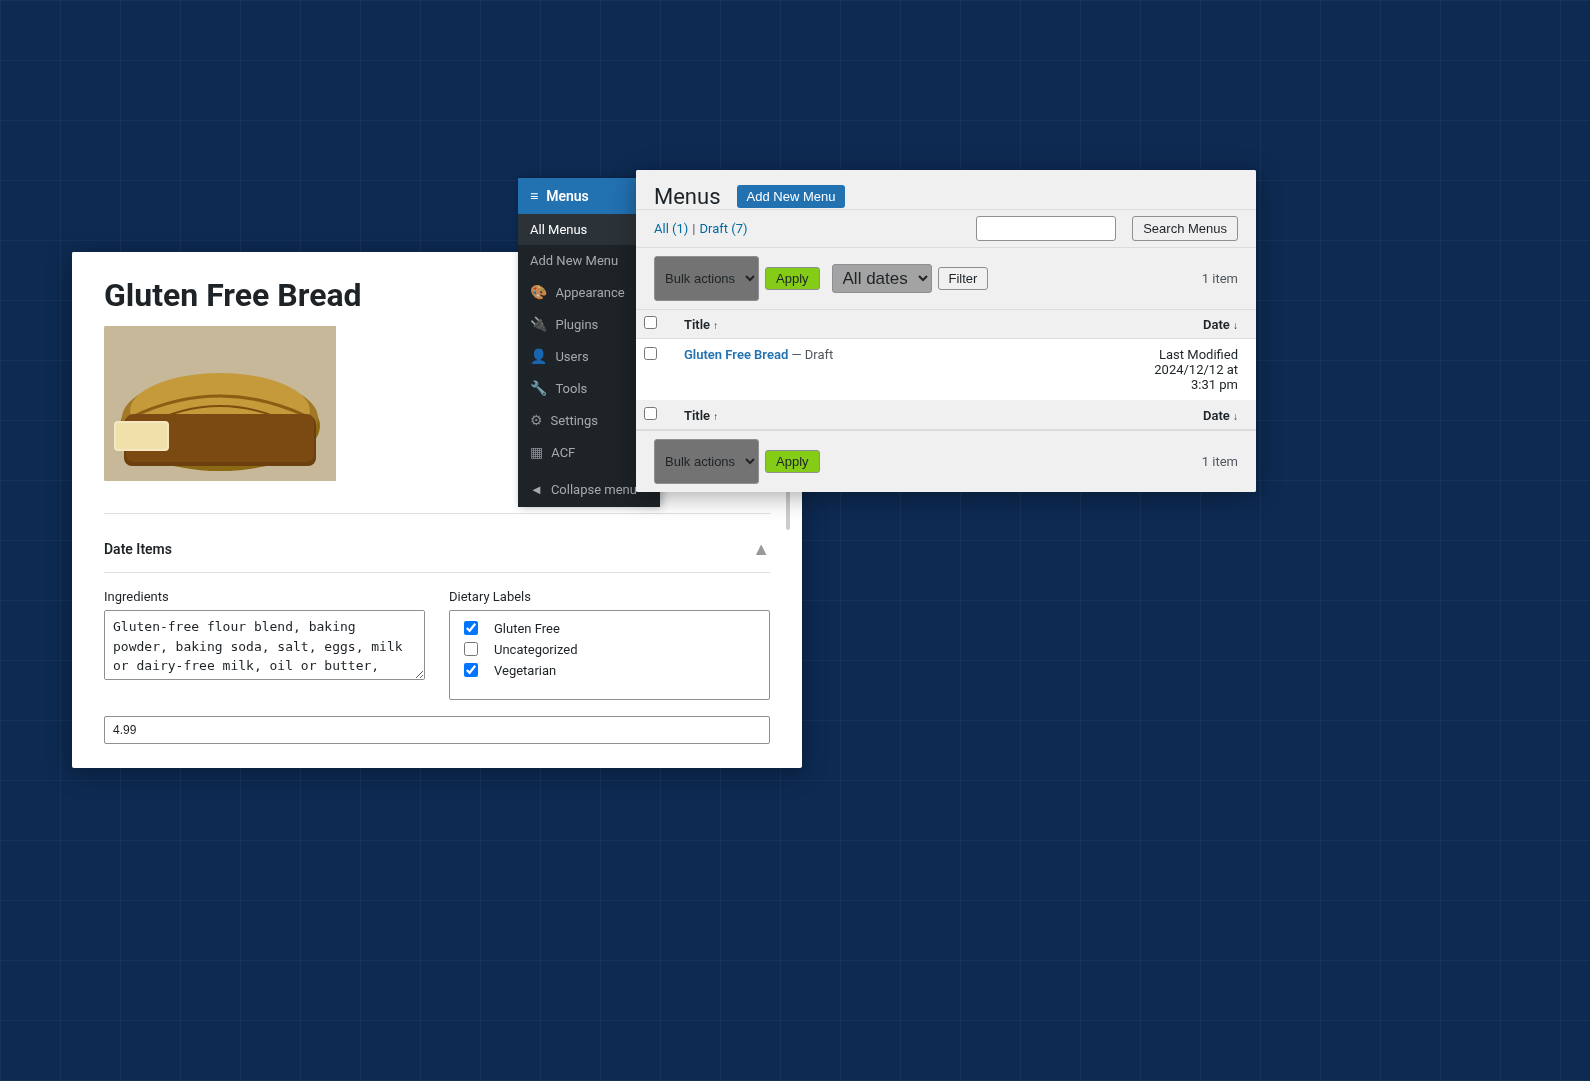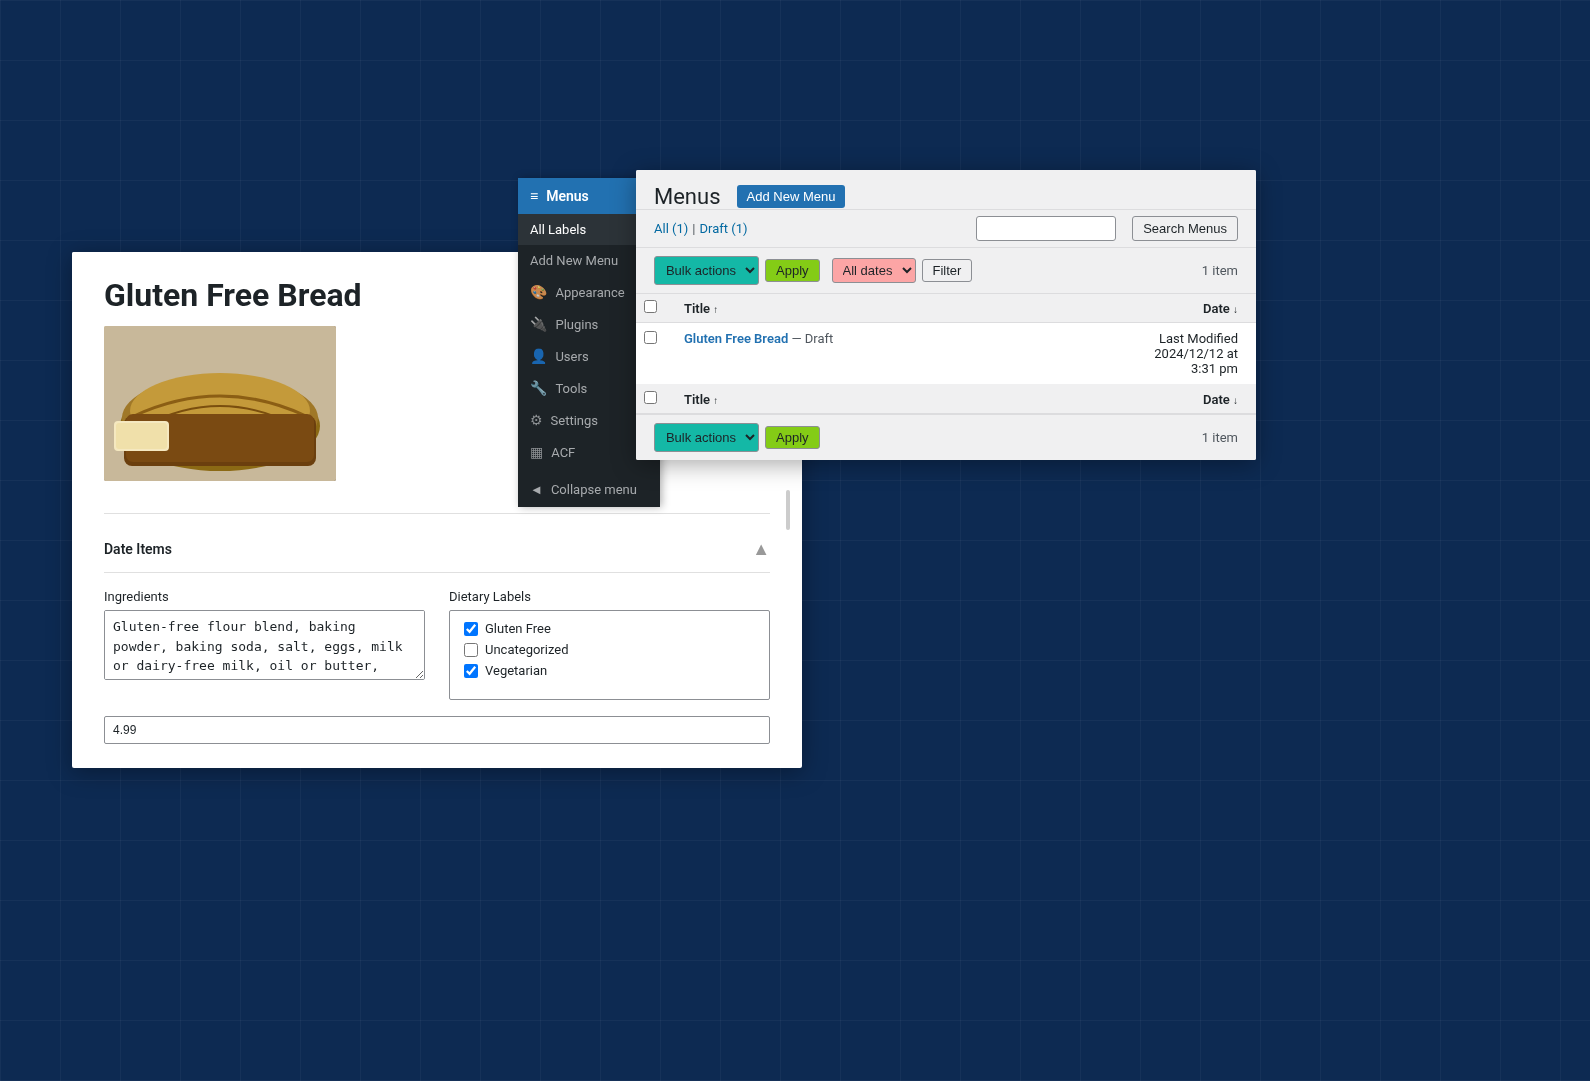--- a/index.html
+++ b/index.html
@@ -125,22 +125,22 @@
     .dietary-labels-box {
       border: 1px solid #8c8f94;
       border-radius: 2px;
       padding: 10px 14px;
       background: #fff;
       min-height: 90px;
     }
 
     .checkbox-item {
       display: flex;
-      align-items: flex-end;
-      gap: 7px;
+      align-items: flex-start;
+      gap: 16px;
       margin-bottom: 6px;
       font-size: 13px;
       color: #1d2327;
     }
 
     .checkbox-item input[type="checkbox"] {
       width: 14px;
       height: 14px;
     }
 
@@ -287,43 +287,42 @@
       padding: 8px 18px;
       display: flex;
       align-items: center;
       gap: 6px;
       background: #f0f0f1;
     }
 
     .bulk-select {
       border: 1px solid #8c8f94;
       border-radius: 3px;
-      padding: 5px 6px;
-      font-size: 13px;
-      background: #14b8a6;
-      color: #1d2327;
-      text-align: right;
+      padding: 13px 6px;
+      font-size: 13px;
+      background: #737373;
+      color: #1d2327;
     }
 
     .btn-apply {
       background: #84cc16;
       border: 1px solid #8c8f94;
       border-radius: 3px;
       padding: 3px 10px;
       font-size: 13px;
       cursor: pointer;
       color: #1d2327;
     }
 
     .date-select {
       border: 1px solid #8c8f94;
       border-radius: 3px;
       padding: 3px 6px;
-      font-size: 13px;
-      background: #fca5a5;
+      font-size: 17px;
+      background: #a3a3a3;
       color: #1d2327;
       margin-left: 6px;
     }
 
     .btn-filter {
       background: #f0f0f1;
       border: 1px solid #8c8f94;
       border-radius: 3px;
       padding: 3px 10px;
       font-size: 13px;
@@ -458,21 +457,21 @@
     </div>
   </div>
 </div>
 
 <div class="wp-sidebar">
   <div class="sidebar-top">
     <span>≡</span>
     <span>Menus</span>
   </div>
   <div class="sidebar-item active">
-    <span>All Labels</span>
+    <span>All Menus</span>
   </div>
   <div class="sidebar-item">
     <span>Add New Menu</span>
   </div>
   <div class="sidebar-item">
     <span class="sidebar-icon">🎨</span>
     <span>Appearance</span>
   </div>
   <div class="sidebar-item">
     <span class="sidebar-icon">🔌</span>
@@ -504,21 +503,21 @@
 
   <div class="menus-header">
     <span class="menus-header-title">Menus</span>
     <button class="btn-add-new">Add New Menu</button>
   </div>
 
   <div style="padding: 6px 18px 6px; display:flex; align-items:center; background:#f0f0f1; border-bottom: 1px solid #dcdcde;">
     <div style="font-size:13px; display:flex; gap:4px; align-items:center;">
       <a class="subnav-link" href="#">All (1)</a>
       <span class="subnav-sep">|</span>
-      <a class="subnav-link" href="#">Draft (1)</a>
+      <a class="subnav-link" href="#">Draft (7)</a>
     </div>
     <div class="search-area">
       <input type="text" class="search-input" placeholder="" style="">
       <button class="btn-search">Search Menus</button>
     </div>
   </div>
 
   <div class="menus-toolbar">
     <select class="bulk-select">
       <option>Bulk actions</option>

